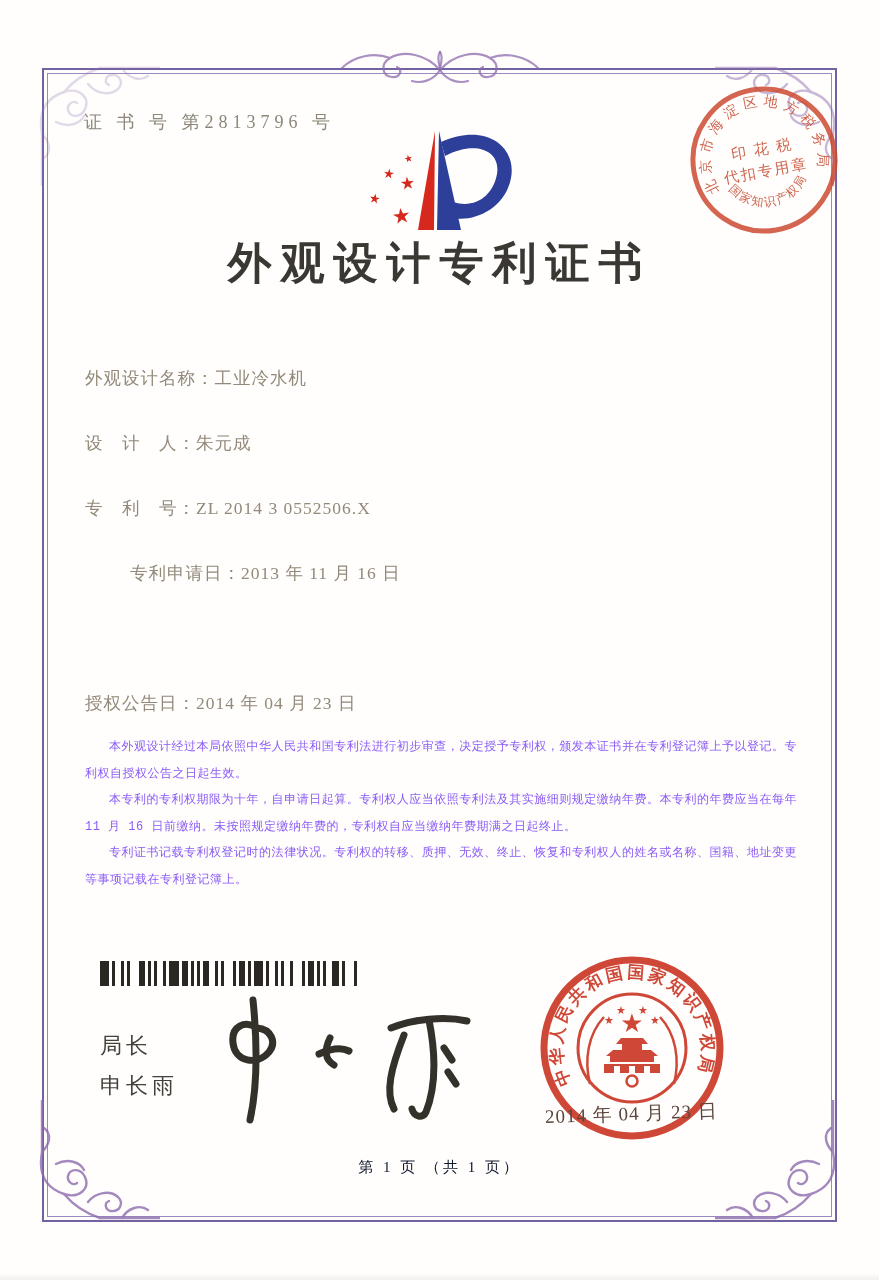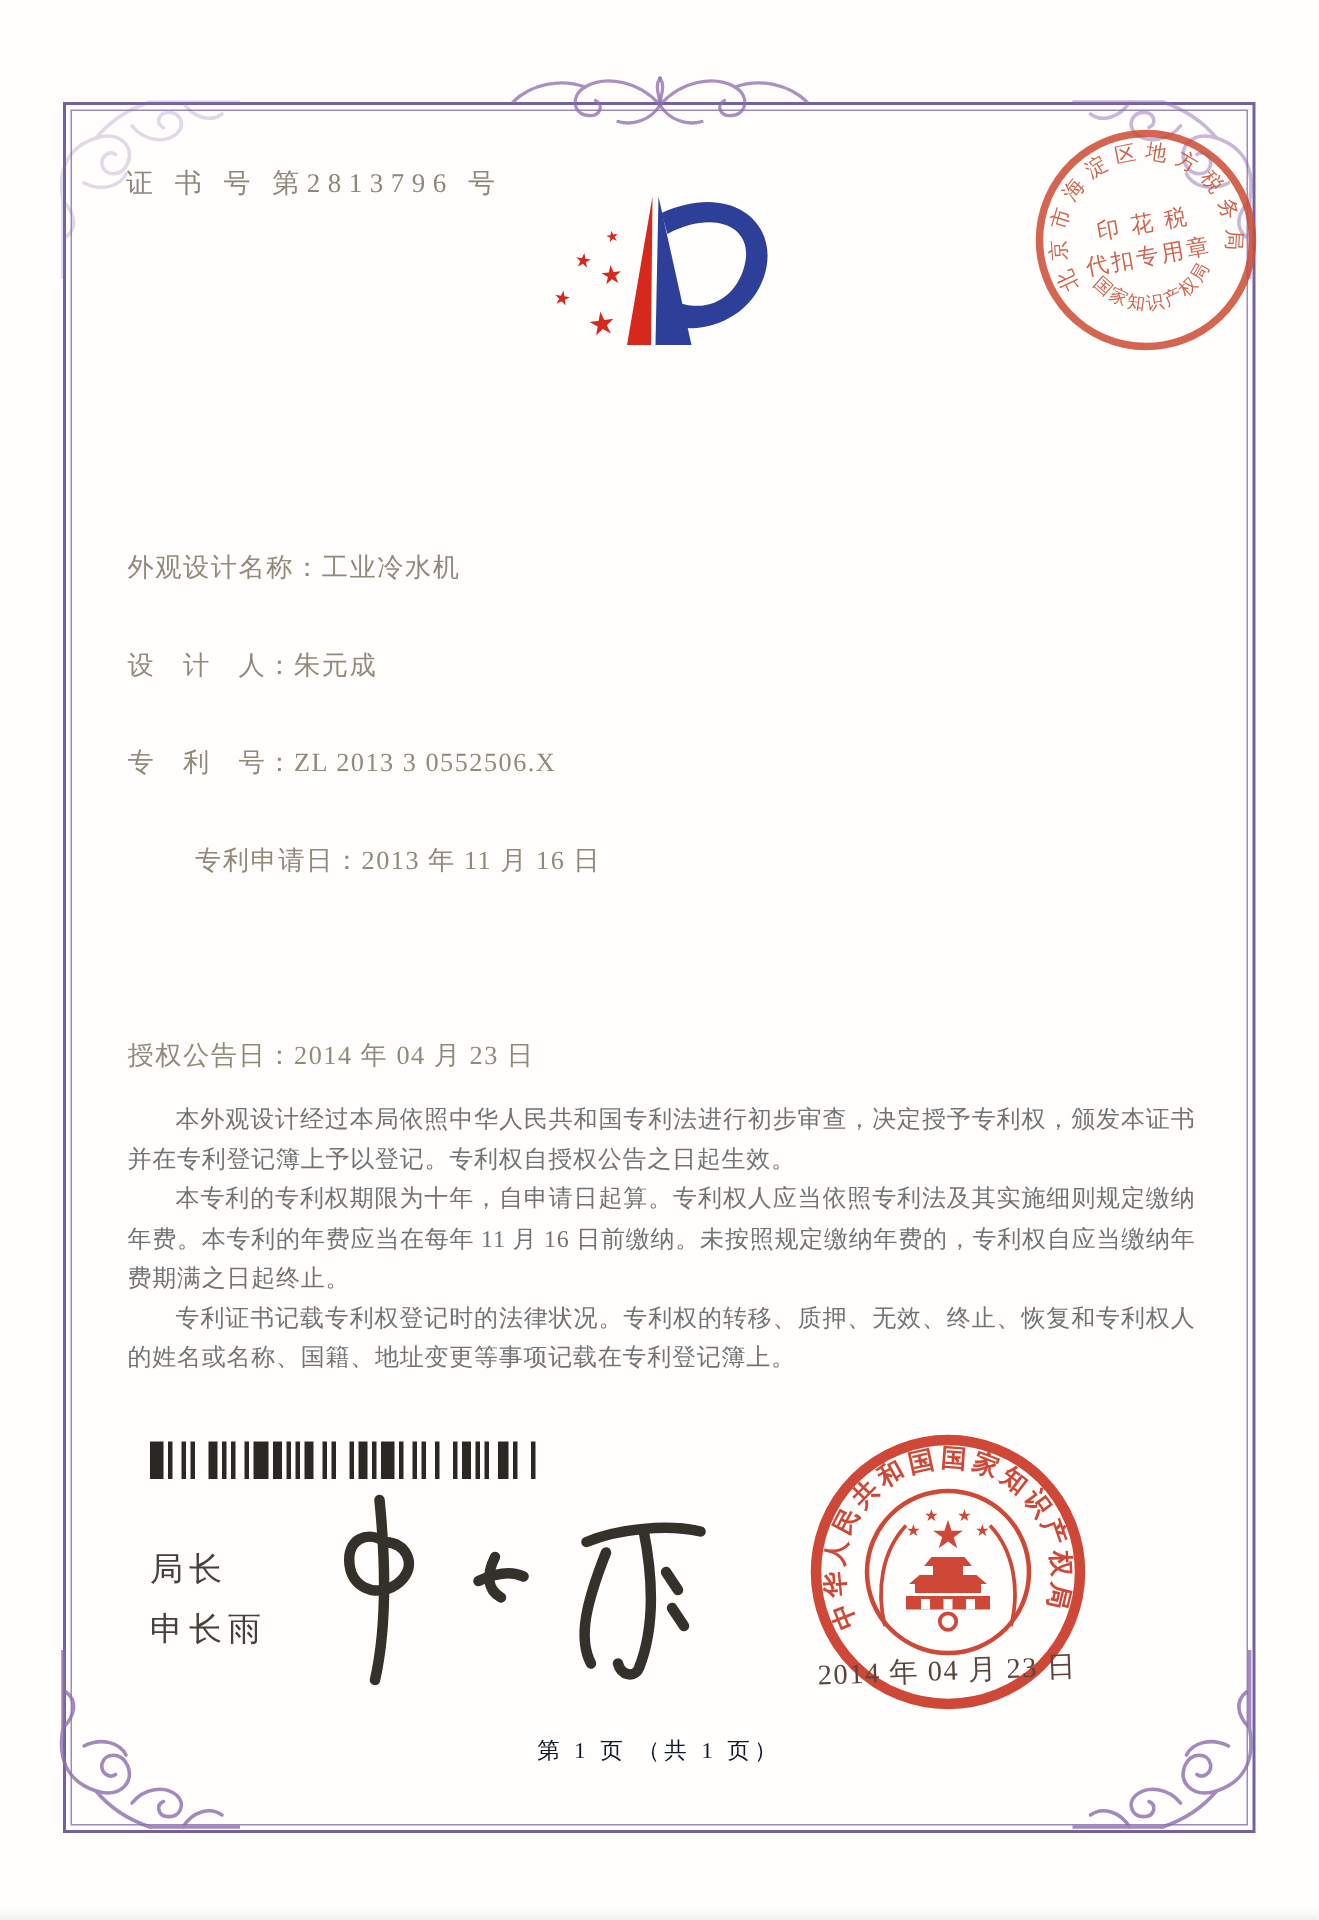--- a/index.html
+++ b/index.html
@@ -37,22 +37,22 @@
   .title{position:absolute;left:0;top:234px;width:879px;margin:0;text-align:center;
     font-size:44px;font-weight:bold;color:#3b3733;letter-spacing:9px;}
 
   .tax-stamp{position:absolute;left:684px;top:80px;width:160px;height:160px;opacity:.85;}
 
   .field-row{position:absolute;left:85px;width:700px;font-size:17.5px;
     color:#93897a;letter-spacing:1px;white-space:nowrap;}
   .f0{top:366px;}.f1{top:431px;}.f2{top:496px;}.f3{top:561px;margin-left:45px;}.f4{top:626px;}.f5{top:691px;}
 
   .paras{position:absolute;left:85px;top:734px;width:712px;}
-  .paras p{margin:0;text-indent:2em;font-size:16px;line-height:26.5px;
-    color:#737373;text-align:justify;letter-spacing:.5px;}
+  .paras p{margin:0;text-indent:2em;font-size:12px;line-height:26.5px;
+    color:#8b5cf6;text-align:justify;letter-spacing:.5px;font-family:Liberation Mono, monospace;}
 
   .barcode{position:absolute;left:100px;top:961px;width:260px;height:25px;display:flex;}
   .barcode span{height:100%;}
   .barcode span.b{background:#2b2824;}
 
   .signer{position:absolute;left:100px;top:1026px;color:#44403a;font-size:22px;
     letter-spacing:4px;line-height:40px;}
   .signature{position:absolute;left:195px;top:988px;width:300px;height:140px;z-index:2;}
 
   .issue-seal{position:absolute;left:532px;top:948px;width:200px;height:200px;
@@ -117,20 +117,21 @@
       <polygon points="84,15 82,114 106,114" fill="#2e3f99"></polygon>
       <path d="M86,26 C130,6 162,30 156,62 C150,94 116,108 94,101 L98,86 C120,93 138,80 142,58 C146,34 120,24 90,40 Z" fill="#2e3f99"></path>
     </svg>
     <span class="star" style="left:49px;top:38px;font-size:10px;transform:rotate(-12deg);">★</span>
     <span class="star" style="left:28px;top:51px;font-size:13px;transform:rotate(8deg);">★</span>
     <span class="star" style="left:45px;top:59px;font-size:17px;transform:rotate(-6deg);">★</span>
     <span class="star" style="left:14px;top:76px;font-size:13px;transform:rotate(10deg);">★</span>
     <span class="star" style="left:37px;top:90px;font-size:21px;transform:rotate(-8deg);">★</span>
   </div>
 
+  <h1 class="title">外观设计专利证书</h1>
 
   <svg class="tax-stamp" viewBox="0 0 160 160">
     <g transform="rotate(-10 80 80)" fill="#c64a2f">
       <circle cx="80" cy="80" r="71" fill="none" stroke="#cd4b33" stroke-width="5"></circle>
       <defs>
         <path id="taxTopArc" d="M31.1,102.8 A54,54 0 1 1 128.9,102.8" fill="none"></path>
         <path id="taxBottomArc" d="M40.2,103 A46,46 0 0 0 119.8,103" fill="none"></path>
       </defs>
       <text font-size="14" letter-spacing="5.5">
         <textPath href="#taxTopArc">北京市海淀区地方税务局</textPath>
@@ -138,21 +139,21 @@
       <text font-size="12" letter-spacing="1.5">
         <textPath href="#taxBottomArc">国家知识产权局</textPath>
       </text>
       <text x="80" y="74" text-anchor="middle" font-size="15" letter-spacing="2">印 花 税</text>
       <text x="80" y="96" text-anchor="middle" font-size="15" letter-spacing="2">代扣专用章</text>
     </g>
   </svg>
 
   <div class="field-row f1"><span>设　计　人：</span><span>朱元成</span></div>
   <div class="field-row f0"><span>外观设计名称：</span><span>工业冷水机</span></div>
-  <div class="field-row f2"><span>专　利　号：</span><span>ZL 2013 3 0552506.X</span></div>
+  <div class="field-row f2"><span>专　利　号：</span><span>ZL 2014 3 0552506.X</span></div>
   <div class="field-row f3"><span>专利申请日：</span><span>2013 年 11 月 16 日</span></div>
   <div class="field-row f5"><span>授权公告日：</span><span>2014 年 04 月 23 日</span></div>
 
   <div class="paras">
     <p>本外观设计经过本局依照中华人民共和国专利法进行初步审查，决定授予专利权，颁发本证书并在专利登记簿上予以登记。专利权自授权公告之日起生效。</p>
     <p>本专利的专利权期限为十年，自申请日起算。专利权人应当依照专利法及其实施细则规定缴纳年费。本专利的年费应当在每年 11 月 16 日前缴纳。未按照规定缴纳年费的，专利权自应当缴纳年费期满之日起终止。</p>
     <p>专利证书记载专利权登记时的法律状况。专利权的转移、质押、无效、终止、恢复和专利权人的姓名或名称、国籍、地址变更等事项记载在专利登记簿上。</p>
   </div>
 
   <div class="barcode" id="barcode">

